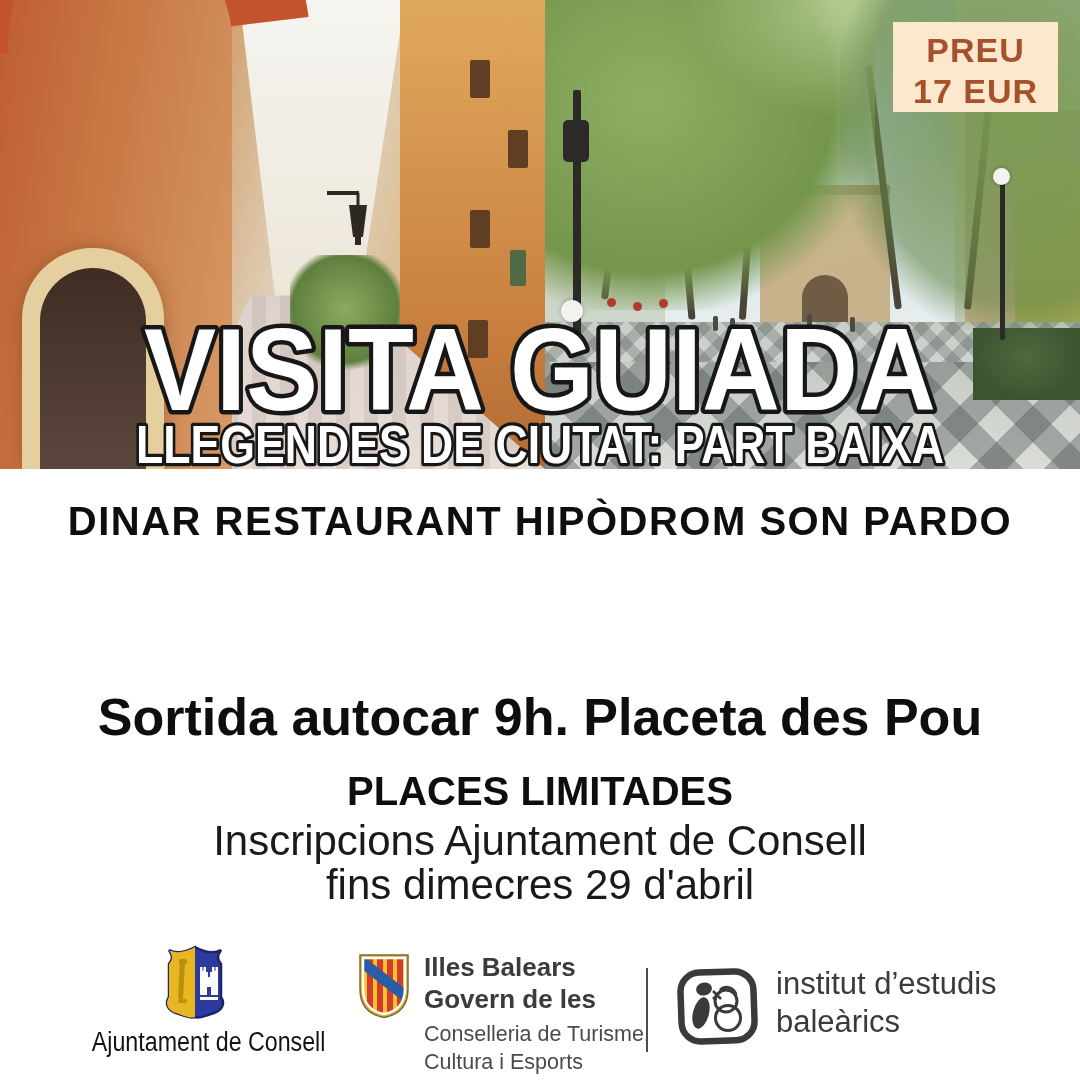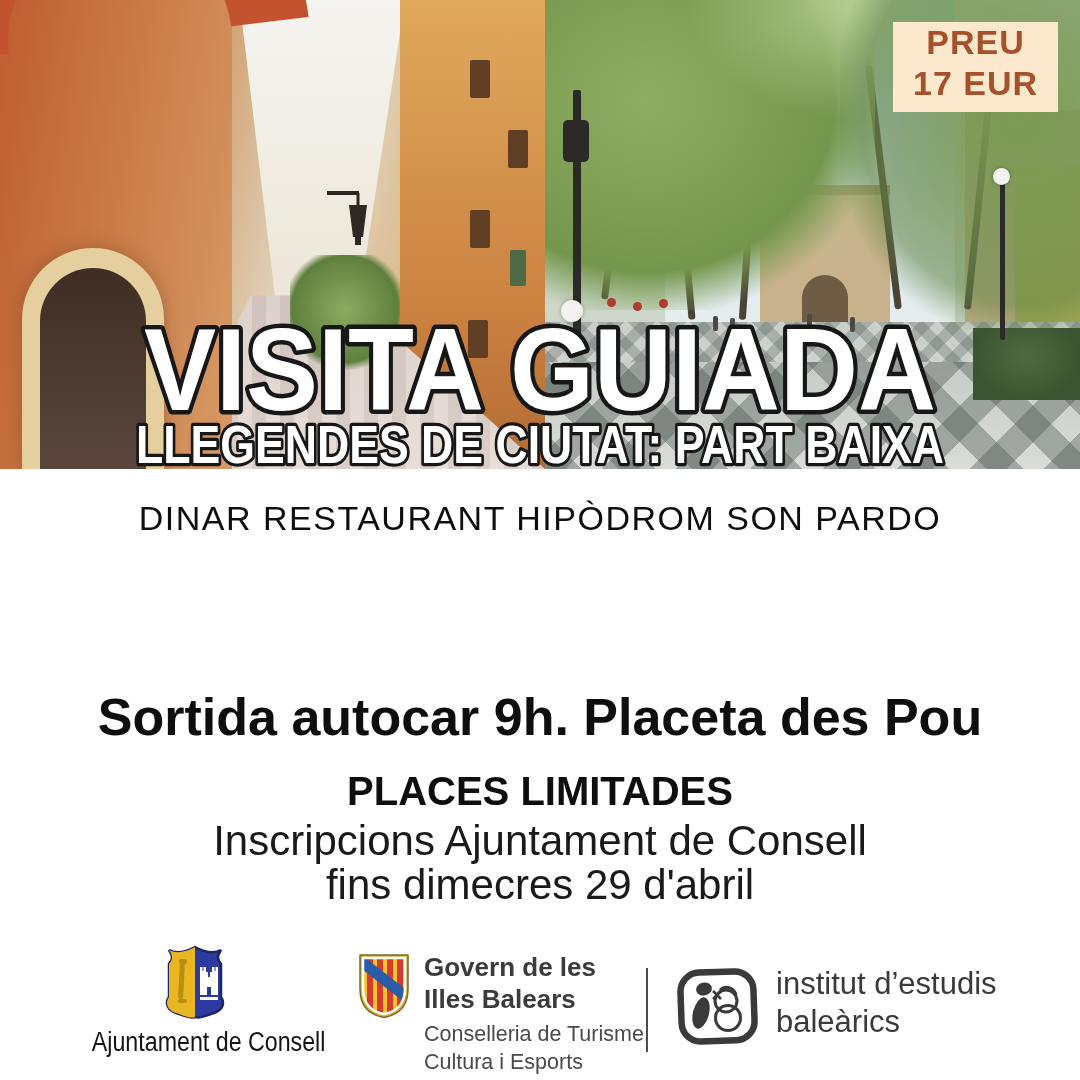--- a/index.html
+++ b/index.html
@@ -65,31 +65,31 @@
     background:repeating-linear-gradient(45deg,rgba(80,90,85,.40) 0 26px,rgba(0,0,0,0) 26px 52px),
                repeating-linear-gradient(-45deg,rgba(80,90,85,.40) 0 26px,rgba(0,0,0,0) 26px 52px),
                linear-gradient(180deg,#c6cbc6,#dadcd8); }
   .pr-pole{ position:absolute; background:#2c2a28; border-radius:2px; }
   .pr-globe{ position:absolute; border-radius:50%; background:#f2f2ee; box-shadow:0 0 4px rgba(0,0,0,.3); }
   .pr-person{ position:absolute; width:5px; height:15px; background:#4b4a46; border-radius:2px; }
   .pr-flower{ position:absolute; width:9px; height:9px; border-radius:50%; background:#b23a2e; }
   
   .price-badge{ position:absolute; left:893px; top:22px; width:165px; height:90px;
     background:#fbe8cd; color:#a4512c; display:flex; flex-direction:column;
-    align-items:center; justify-content:flex-start; font-weight:bold; font-size:34px;
+    align-items:center; justify-content:flex-end; font-weight:bold; font-size:34px;
     line-height:1.2; letter-spacing:1px; }
   
   .title-svg{ position:absolute; left:0; top:310px; }
   .title-svg text{ font-family:"Liberation Sans", sans-serif; font-weight:bold;
     fill:#ffffff; stroke:#171717; paint-order:stroke fill; stroke-linejoin:round; }
   .title-line1{ font-size:116px; stroke-width:9px; }
   .title-line2{ font-size:54px; stroke-width:6.5px; }
   
   .txt{ position:absolute; left:0; width:1080px; text-align:center; white-space:nowrap; color:#0e0e0e; }
-  .restaurant{ top:499px; font-size:34px; font-weight:normal; letter-spacing:1.5px; }
+  .restaurant{ top:499px; font-size:40px; font-weight:bold; letter-spacing:1.5px; }
   .date-band{ position:absolute; left:68px; top:555px; width:944px; height:103px;
     background:#fcead3; display:flex; align-items:center; justify-content:center; }
   .date-text{ font-size:62px; font-weight:bold; color:#ad4e25; letter-spacing:2px; white-space:nowrap; }
   .departure{ top:687px; font-size:52px; font-weight:bold;text-align:center; }
   .places{ top:769px; font-size:40px; font-weight:bold; }
   .insc{ font-size:42px; font-weight:normal; color:#1a1a1a; }
   .insc1{ top:817px; } .insc2{ top:861px; }
   
   .logo-consell{ position:absolute; left:75px; top:945px; width:240px; text-align:center; }
   .consell-label{ font-size:27px; color:#141414; margin-top:4px; white-space:nowrap;
@@ -219,22 +219,22 @@
         <rect x="6" y="6" width="42" height="56" fill="#f6c32a"></rect>
         <rect x="10" y="6" width="6" height="56" fill="#d23b2e"></rect>
         <rect x="20" y="6" width="6" height="56" fill="#d23b2e"></rect>
         <rect x="30" y="6" width="6" height="56" fill="#d23b2e"></rect>
         <rect x="40" y="6" width="6" height="56" fill="#d23b2e"></rect>
         <rect x="-8" y="22" width="76" height="11" fill="#2b5ca8" transform="rotate(38 27 28)"></rect>
       </g>
       <path d="M6,6 H48 V36 C48,52 39,60 27,62 C15,60 6,52 6,36 Z" fill="none" stroke="#ffffff" stroke-width="2.5"></path>
     </svg>
     <div>
+      <div class="govern-name">Illes Balears</div>
       <div class="govern-name">Govern de les</div>
-      <div class="govern-name">Illes Balears</div>
       <div class="govern-dept">Conselleria de Turisme,</div>
       <div class="govern-dept" style="margin-top:0;">Cultura i Esports</div>
     </div>
   </div>
 
   <div class="logo-divider"></div>
 
   <div class="logo-ieb">
     <svg width="84" height="82" viewBox="0 0 84 82">
       <rect x="5" y="7" width="73" height="69" rx="19" fill="none" stroke="#3a3a3a" stroke-width="6.5" transform="rotate(-2 41 41)"></rect>

